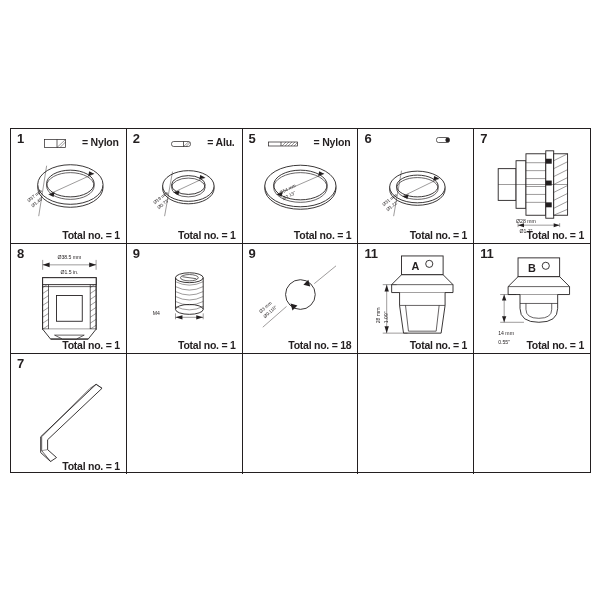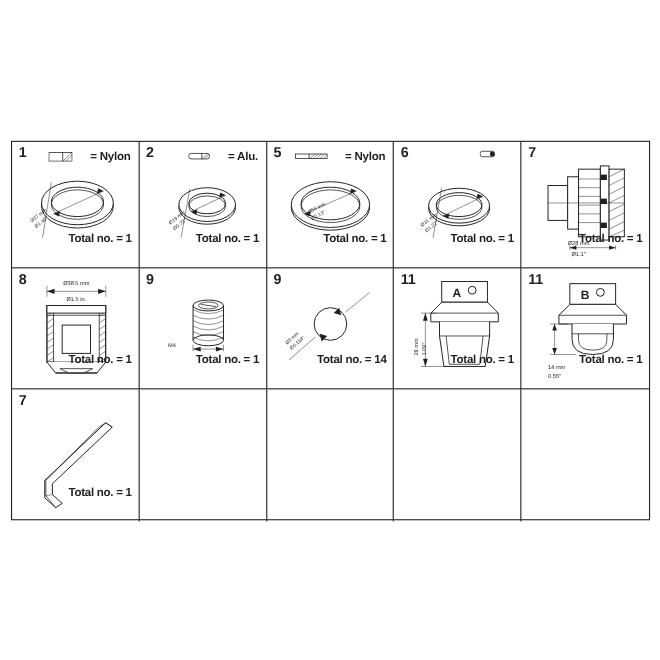--- a/index.html
+++ b/index.html
@@ -41,32 +41,32 @@
     left: 6px;
     top: 3px;
     font-size: 13px;
     font-weight: bold;
     letter-spacing: -0.2px;
     line-height: 1;
   }
   .total {
     position: absolute;
     right: 6px;
-    bottom: 20px;
+    bottom: 2px;
     font-size: 10.5px;
     font-weight: bold;
     letter-spacing: -0.25px;
     white-space: nowrap;
   }
   .legend {
     position: absolute;
     right: 7px;
     top: 7px;
     display: flex;
-    align-items: center;
+    align-items: flex-end;
     gap: 16px;
     font-size: 10.5px;
     font-weight: bold;
     letter-spacing: -0.2px;
   }
   .legend .eq { font-size: 10.5px; }
   .swatch { display: block; }
 
   .art {
     position: absolute;
@@ -330,21 +330,21 @@
       <circle cx="58" cy="51" r="15" class="ln med fillw"></circle>
       <line x1="44" y1="63" x2="20" y2="84" class="ln hair"></line>
       <line x1="72" y1="40" x2="94" y2="22" class="ln hair"></line>
       <polygon points="48,60 55,62 50,67" fill="#231f20"></polygon>
       <polygon points="68,43 61,41 66,36" fill="#231f20"></polygon>
       <g transform="translate(18,70) rotate(-41)">
         <text class="dimtxt" x="0" y="0">Ø3 mm</text>
         <text class="dimtxt" x="0" y="6.5">Ø0.118"</text>
       </g>
     </svg>
-    <div class="total">Total no. = 14</div>
+    <div class="total">Total no. = 18</div>
   </div>
 
   <div class="cell">
     <div class="idx">11</div>
     <svg class="art" viewBox="0 0 116 110">
       <rect x="44" y="12" width="42" height="19" class="ln med fillw"></rect>
       <text class="letter" x="54" y="26">A</text>
       <circle cx="72" cy="20" r="3.6" class="ln med fillw"></circle>
       <path d="M44,31 L34,41 L34,49 L96,49 L96,41 L86,31 Z" class="ln med fillw"></path>
       <line x1="34" y1="41" x2="96" y2="41" class="ln thin"></line>

